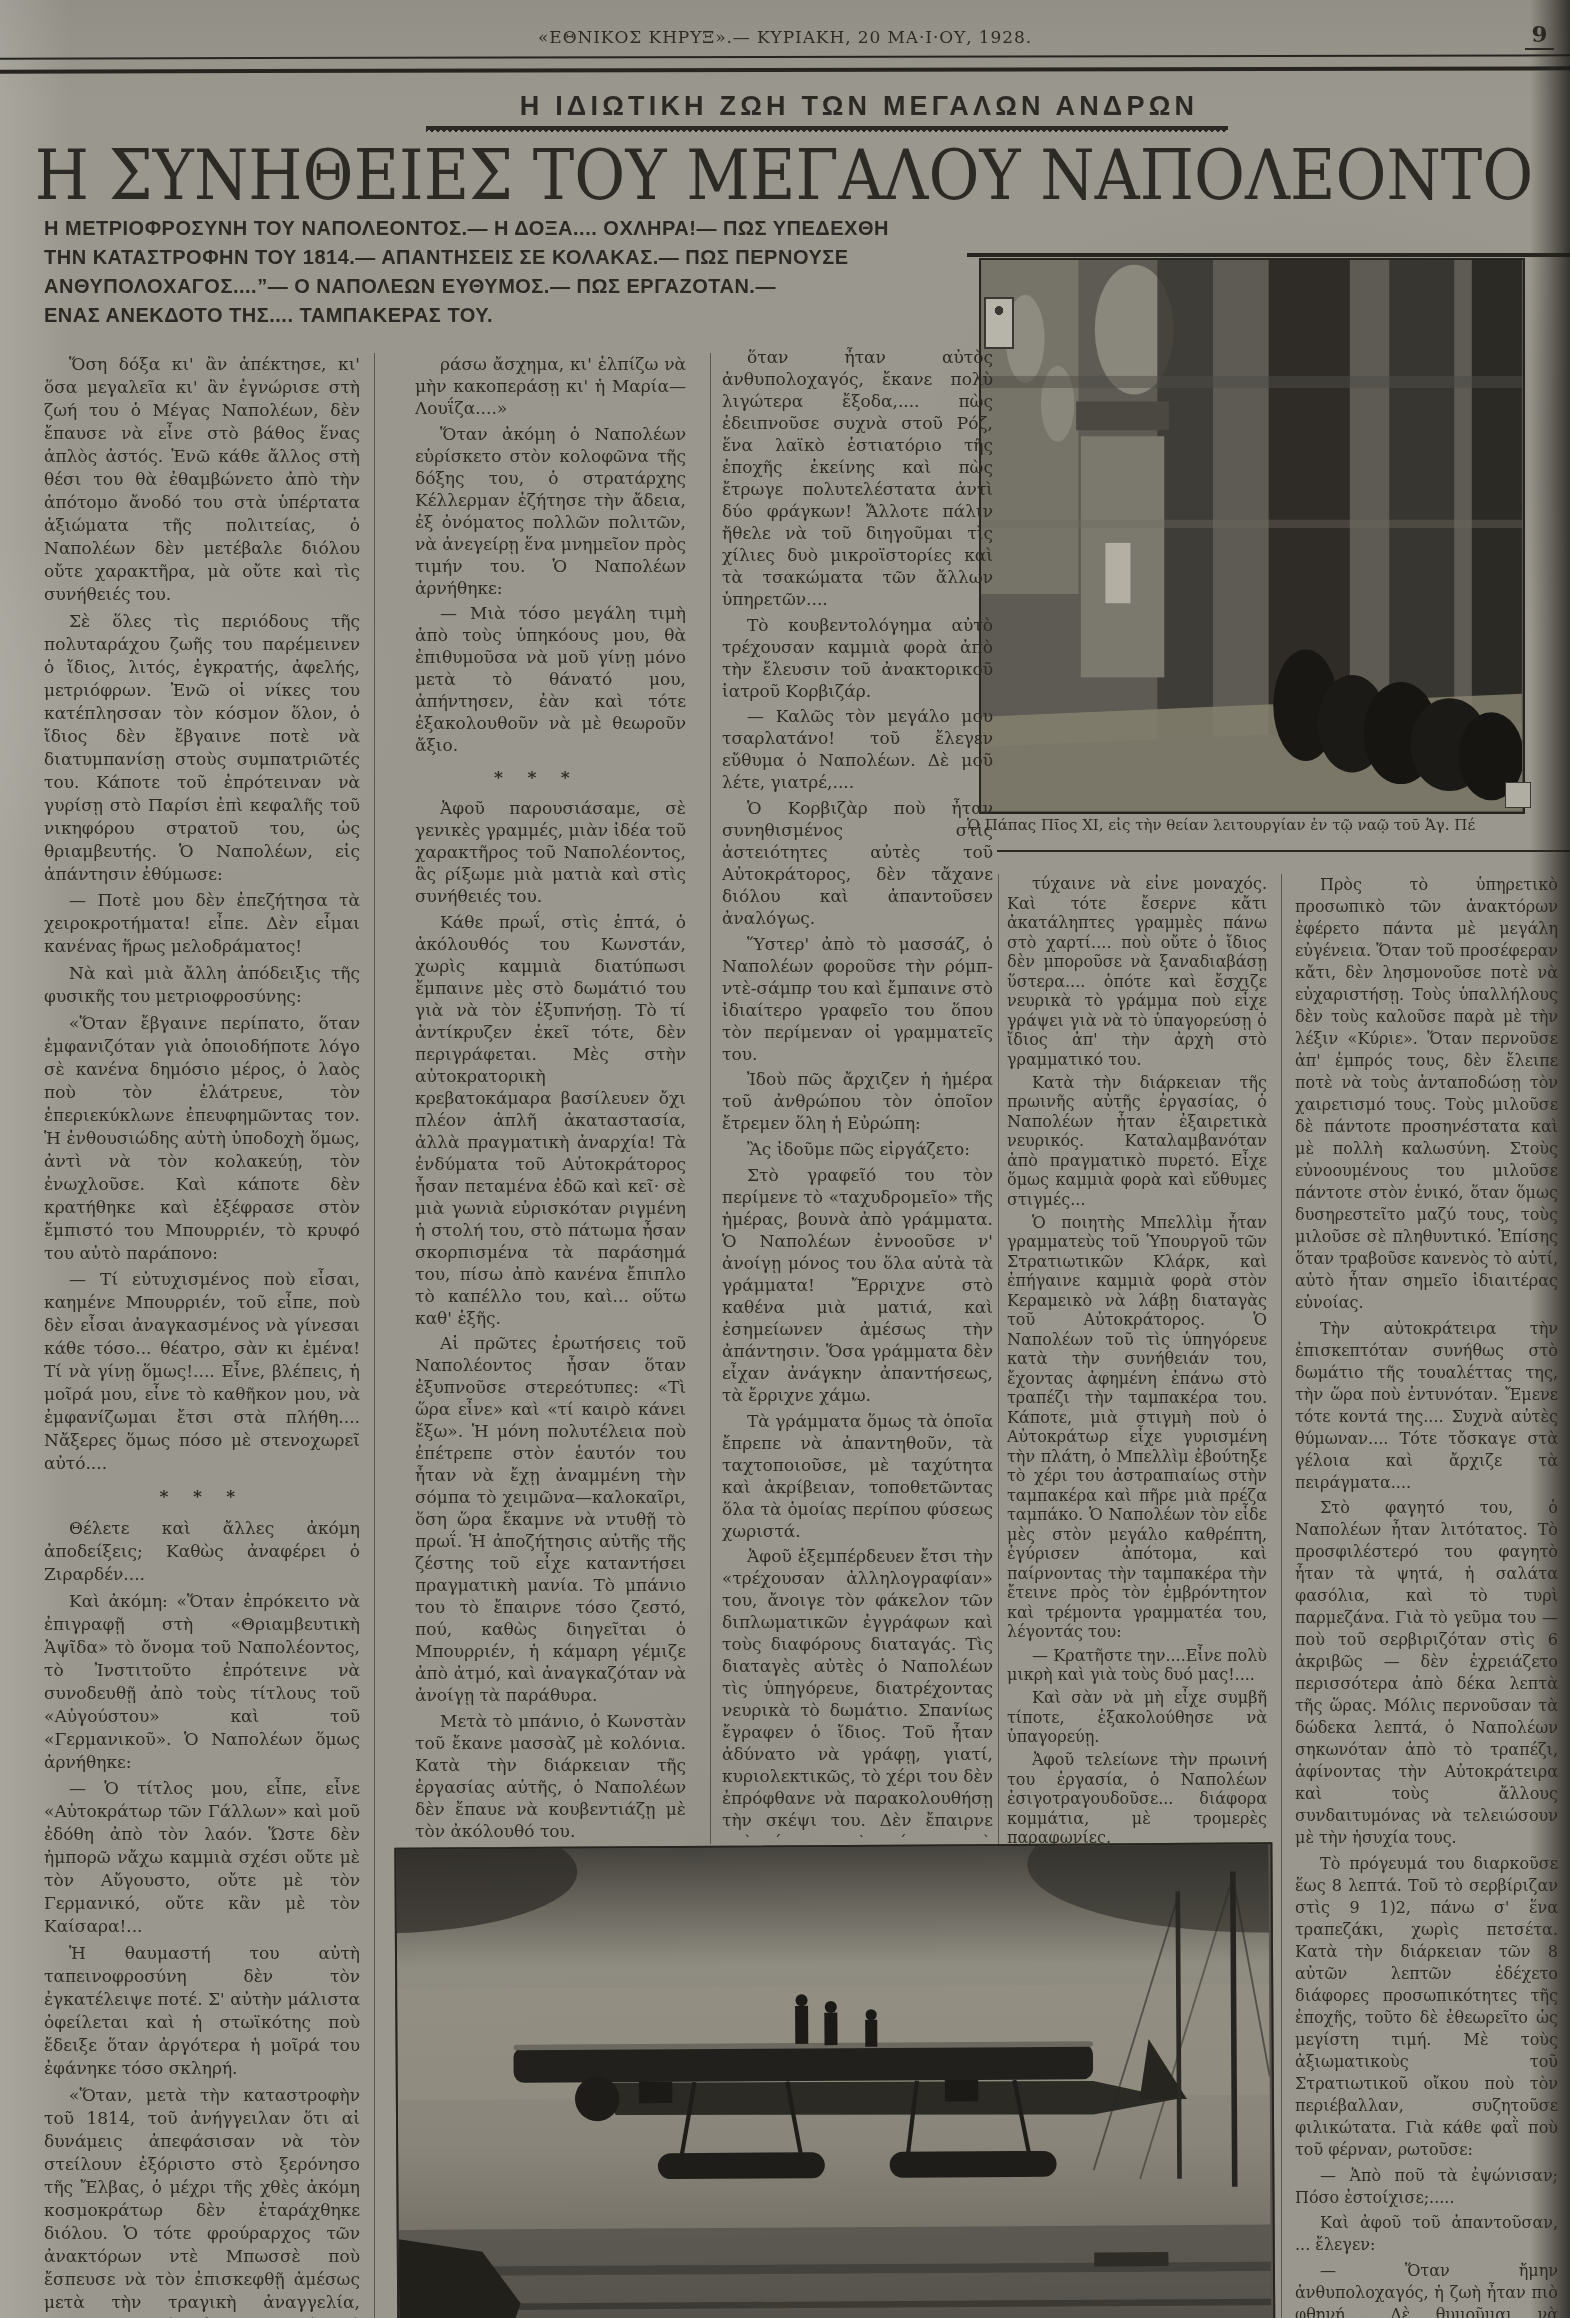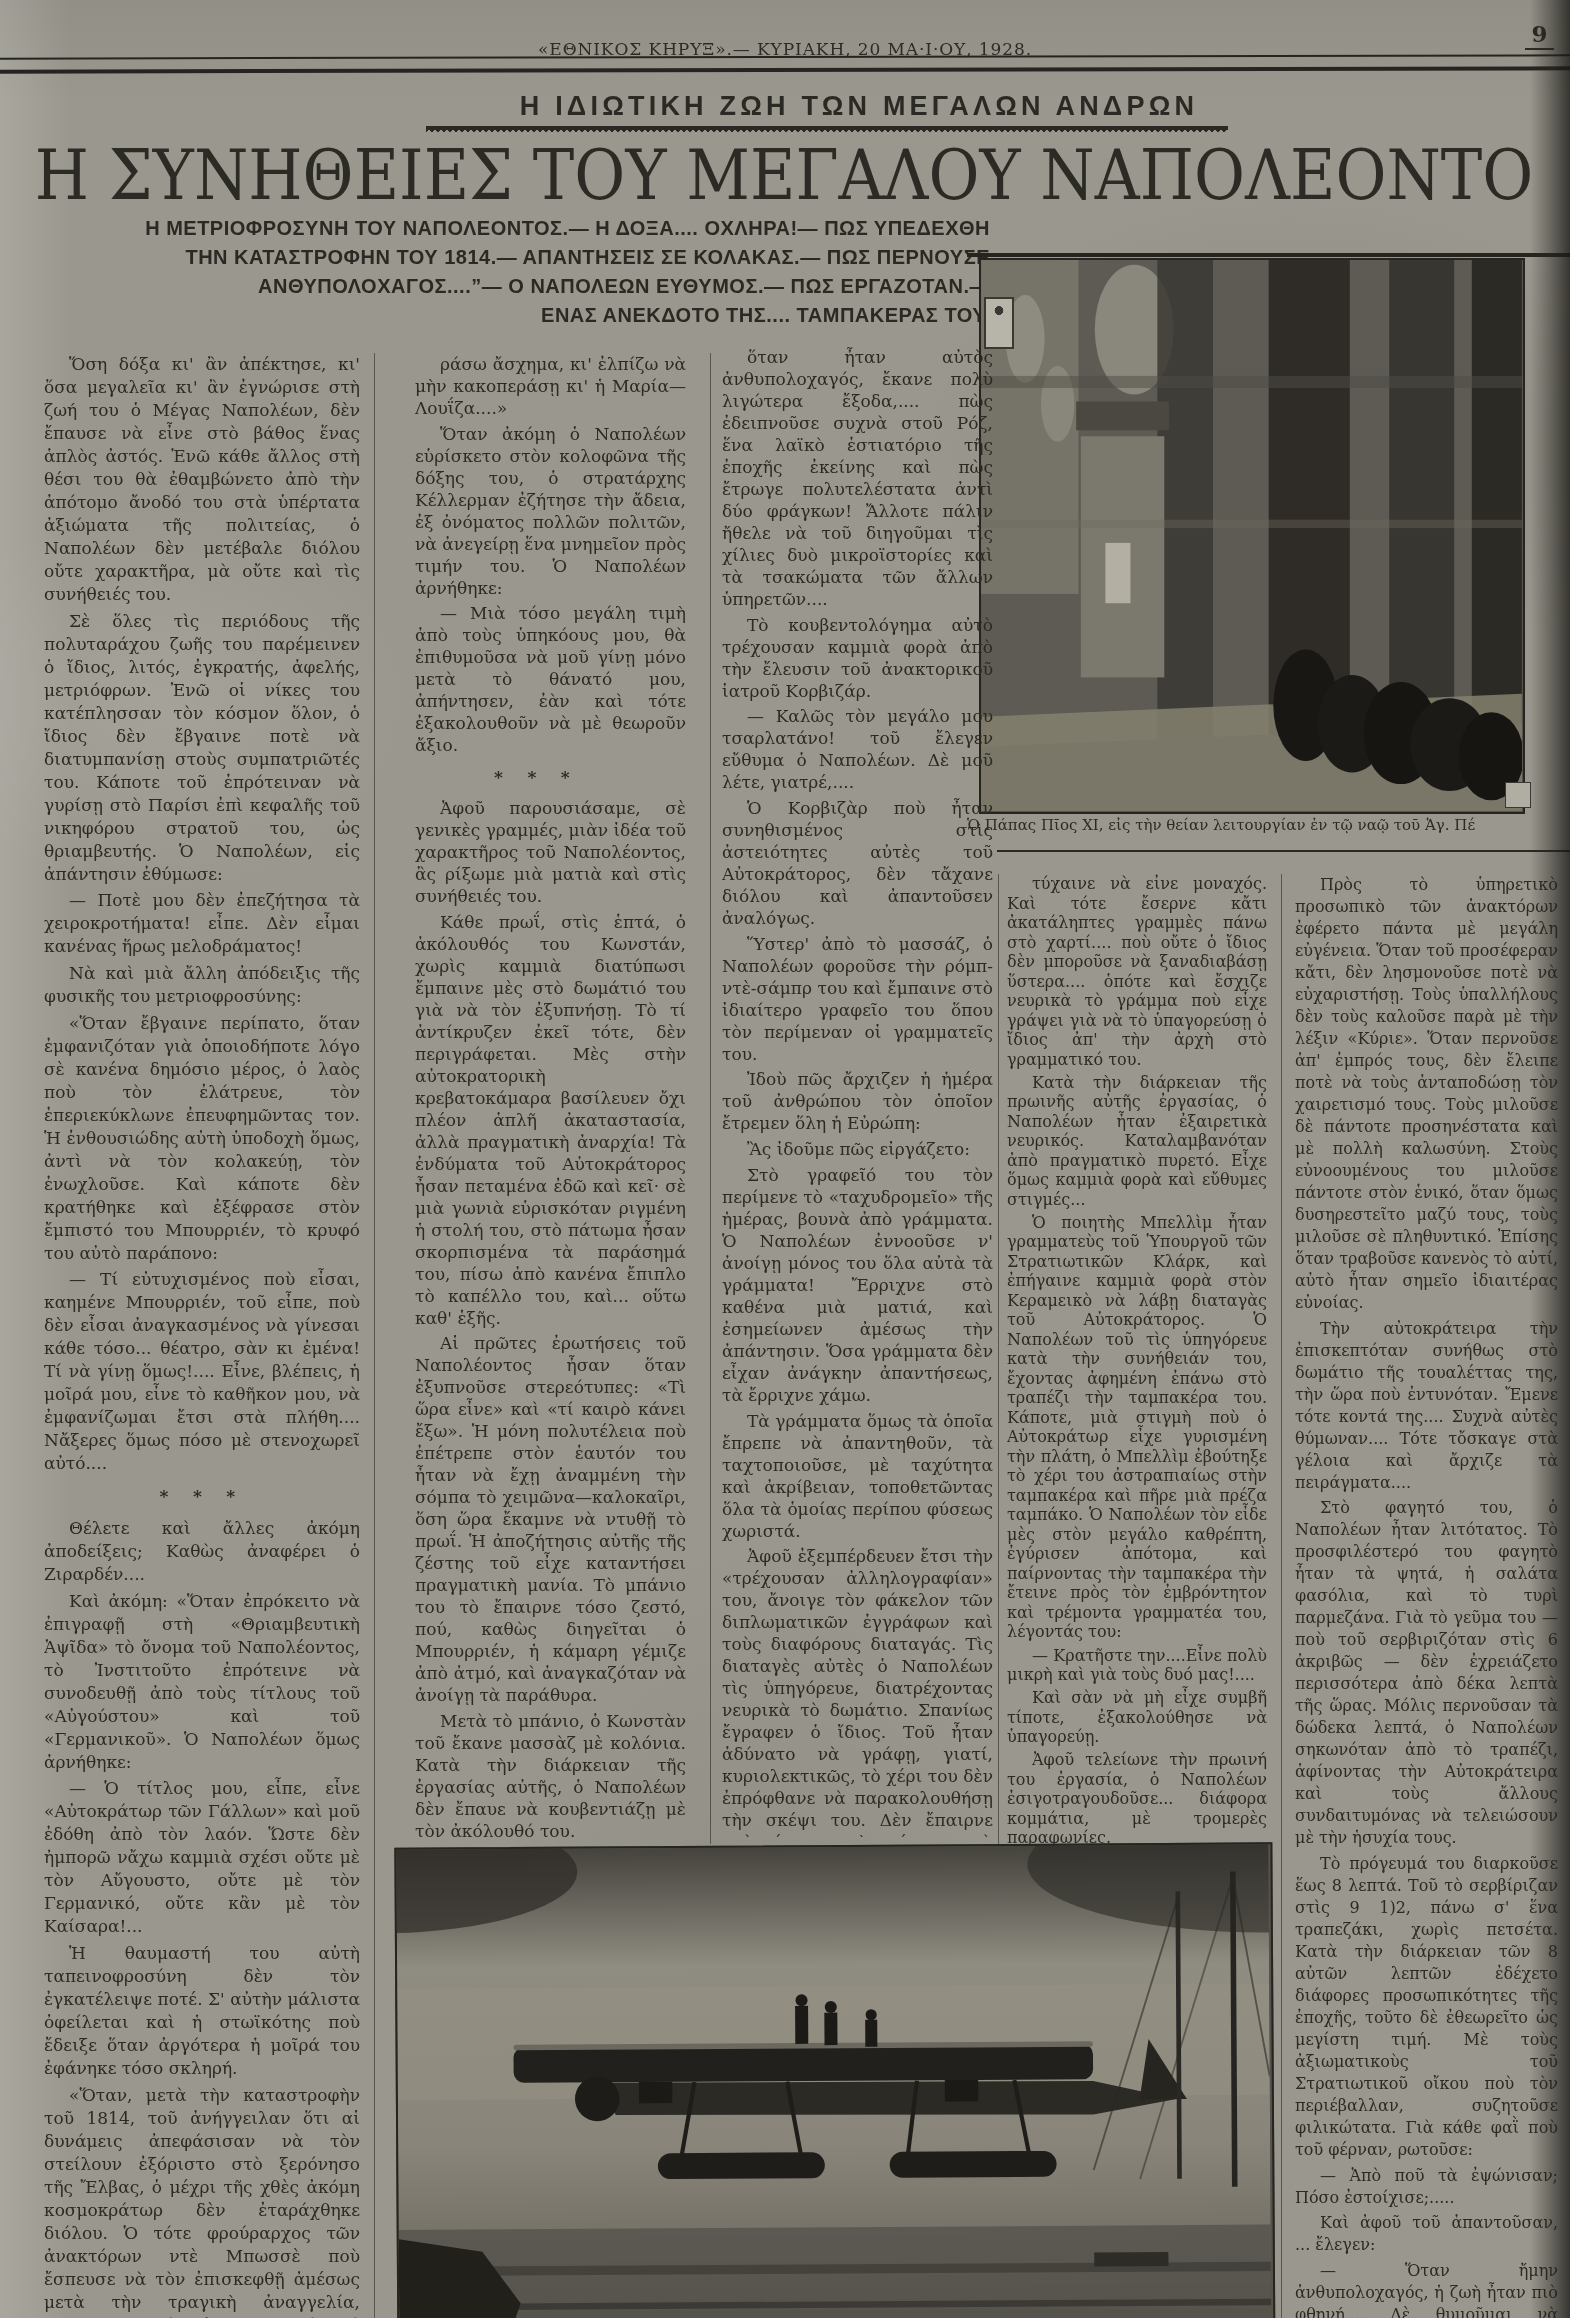--- a/index.html
+++ b/index.html
@@ -13,38 +13,38 @@
       radial-gradient(ellipse 510px 696px at 48% 78%, rgba(0,0,0,.06), transparent 60%),
       linear-gradient(90deg, rgba(255,255,255,.14), transparent 70px),
       linear-gradient(180deg, rgba(0,0,0,.06), transparent 102px);
   }
   #page::after{ 
     content:'';position:absolute;right:0;top:0;width:40px;height:100%;pointer-events:none;
     background:linear-gradient(90deg, rgba(38,36,31,0) 0%, rgba(38,36,31,.45) 55%, rgba(26,25,21,.78) 100%);
   }
   
   .masthead{position:absolute;left:0;right:0;top:27px;text-align:center;
-    font-size:17px;letter-spacing:0.9px;color:#2e2b25;margin-top:12px;}
+    font-size:17px;letter-spacing:0.9px;color:#2e2b25;}
   .pagenum{position:absolute;right:16px;top:20.4px;font-size:23px;font-weight:bold;
     border-bottom:2.8px solid #2e2b25;padding:0 6.5px 0.9px;}
   .hrule{position:absolute;background:#262420;}
   .r1{left:0;top:56px;width:100%;height:2.3px;transform:rotate(-.12deg);}
   .r2{left:0;top:68px;width:100%;height:4.2px;transform:rotate(-.12deg);}
   
   .kicker{position:absolute;top:91px;left:calc(50% + 42px);transform:translateX(-50%);
     font-family:"Liberation Sans",sans-serif;font-weight:bold;font-size:27px;
     letter-spacing:4.2px;color:#2b2923;white-space:nowrap;text-align:center;margin-left:32px;}
   .zigzag{position:absolute;top:126px;left:calc(50% + 42px);transform:translateX(-50%);
     width:802px;height:6px;
     background:
       linear-gradient(-45deg, transparent 4.2px, #2b2923 0) 0 0 / 6px 6px repeat-x,
       linear-gradient(45deg, transparent 4.2px, #2b2923 0) 0 0 / 6px 6px repeat-x;}
   .headline-svg{position:absolute;left:27px;top:134px;}
   
-  .deck{position:absolute;left:44px;top:214px;width:946px;text-align:right;
+  .deck{position:absolute;left:44px;top:214px;width:946px;text-align:left;
     font-family:"Liberation Sans",sans-serif;font-weight:bold;}
   .deck p{margin:0;font-size:20px;line-height:29px;letter-spacing:0.5px;color:#2b2923;}
   
   .col{position:absolute;text-align:justify;overflow:hidden;}
   .col p{margin:0 0 3.7px;text-indent:25px;font-size:17px;color:#2d2a24;}
   .c1 p{line-height:23px;} .c2 p{line-height:22px;margin-left:28px;} .c3 p{line-height:22px;}
   .c4 p{line-height:19.5px;font-size:16px;} .c5 p{line-height:22px;font-size:16px;}
   .col p.psep{text-indent:0;text-align:center;letter-spacing:9.3px;margin:9.3px 0;font-weight:bold;}
   .vrule{position:absolute;width:1.4px;background:rgba(34,32,27,.55);}
   

